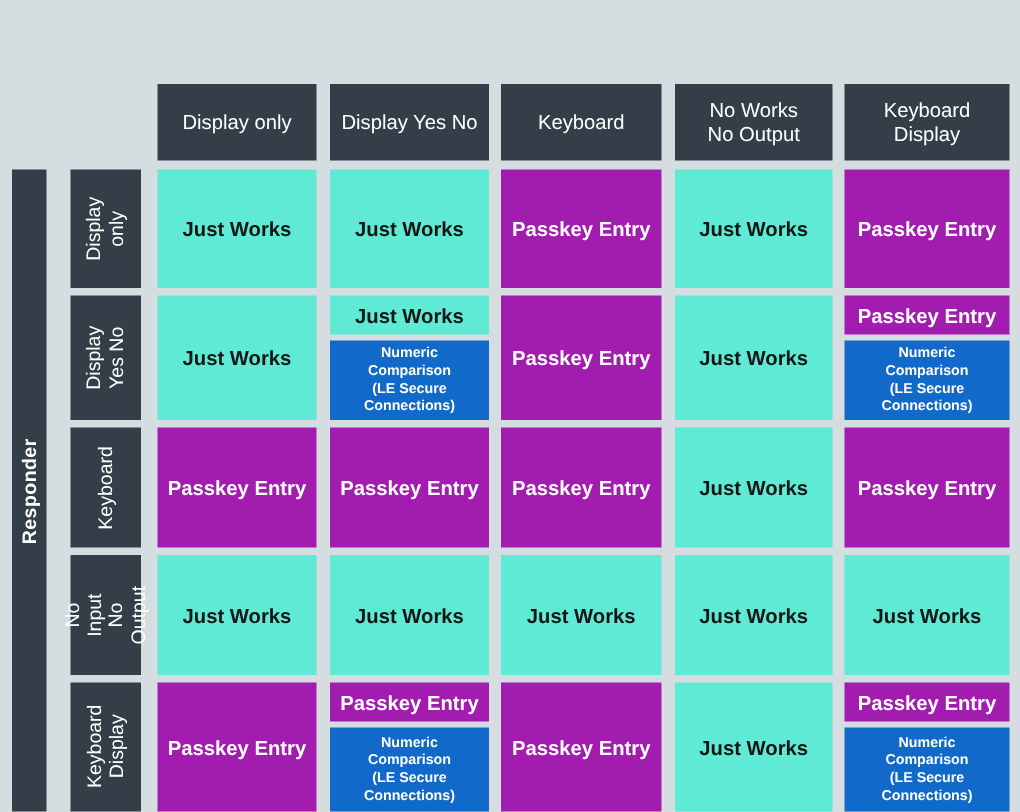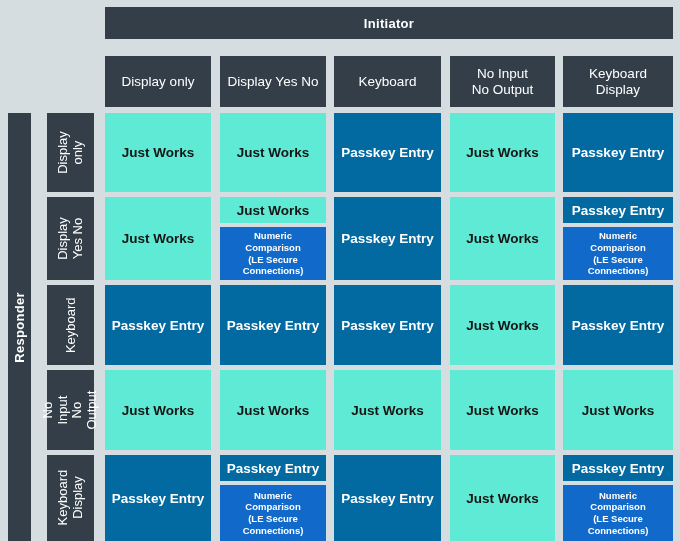--- a/index.html
+++ b/index.html
@@ -142,39 +142,38 @@
     font-size: 9.5px;
     font-weight: bold;
     line-height: 1.22;
     white-space: pre-line;
     padding: 2px;
     box-sizing: border-box;
   }
 
   
   .v-light  { background: #5eead4; color: #151515; }
-  .v-medium { background: #0369a1; color: #ffffff; }
+  .v-medium { background: #a21caf; color: #ffffff; }
   .v-blue   { background: #1169c9; color: #ffffff; }
 </style>
 </head>
 <body>
 
 <div id="matrix">
 
-  <div class="initiator-bar">Initiator</div>
 
   <div class="responder-bar">
     <span>Responder</span>
   </div>
 
   <div id="grid-host">
       <div class="colhead" style="left: 105px; width: 106px;">Display only</div>
       <div class="colhead" style="left: 220px; width: 106px;">Display Yes No</div>
       <div class="colhead" style="left: 334px; width: 107px;">Keyboard</div>
-      <div class="colhead" style="left: 450px; width: 105px;">No Input
+      <div class="colhead" style="left: 450px; width: 105px;">No Works
 No Output</div>
       <div class="colhead" style="left: 563px; width: 110px;">Keyboard
 Display</div>
       <div class="rowhead" style="top: 113px; height: 79px;">
         <span>Display
 only</span>
       </div>
       <div class="rowhead" style="top: 197px; height: 83px;">
         <span>Display
 Yes No</span>

